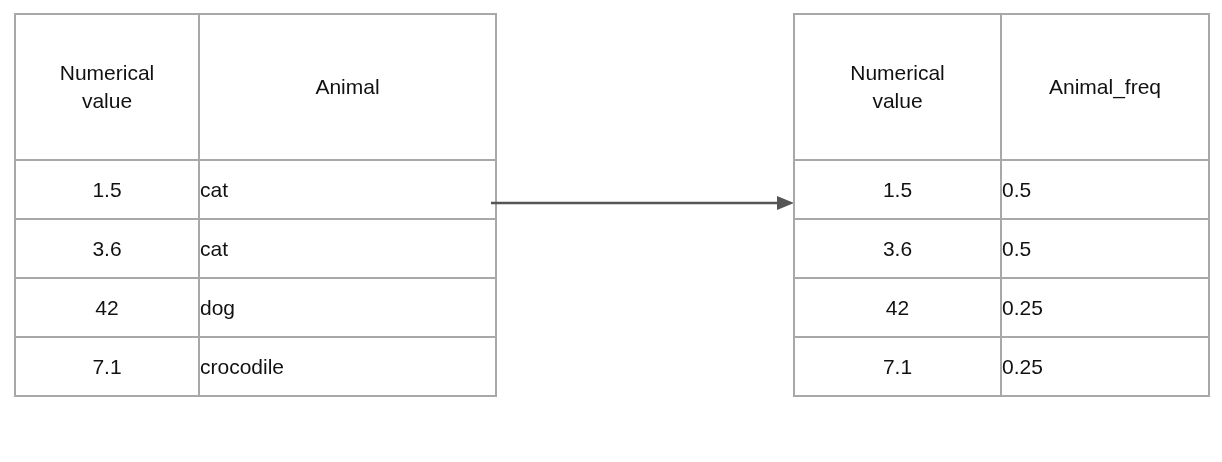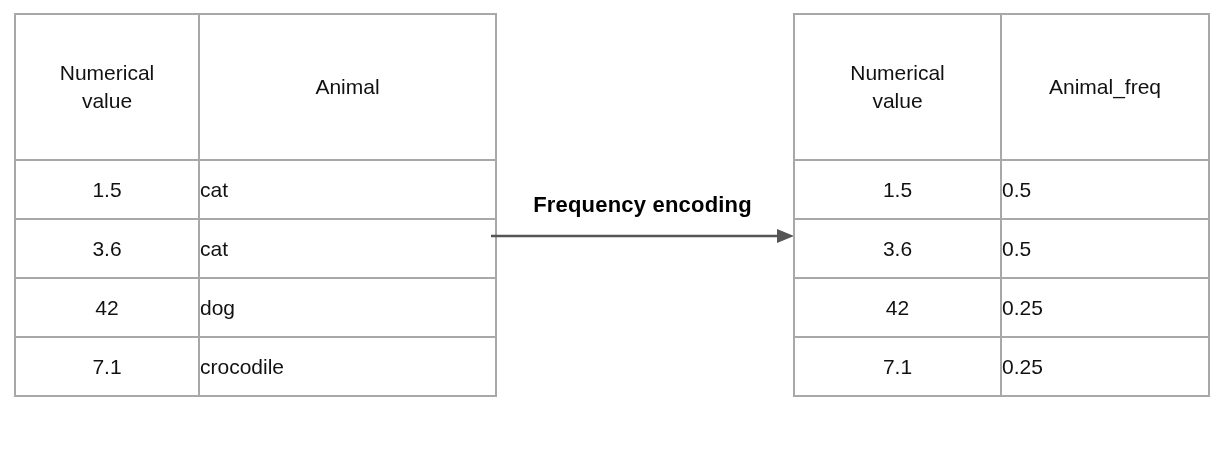--- a/index.html
+++ b/index.html
@@ -91,21 +91,20 @@
     <td class="col-text">dog</td>
   </tr>
   <tr class="data-row">
     <td class="col-num">7.1</td>
     <td class="col-text">crocodile</td>
   </tr>
 </tbody>
   </table>
 
 <div id="transform">
-  <div id="transform-label">Frequency encoding</div>
   <svg id="arrow-svg" width="305" height="22" viewBox="0 0 305 22" xmlns="http://www.w3.org/2000/svg">
     <line x1="1" y1="11" x2="288" y2="11" stroke="#555555" stroke-width="2.5"></line>
     <polygon points="287,4 304,11 287,18" fill="#555555"></polygon>
   </svg>
 </div>
 
 <table class="tbl" id="right-table">
   <colgroup>
     <col style="width:207px">
     <col style="width:208px">

